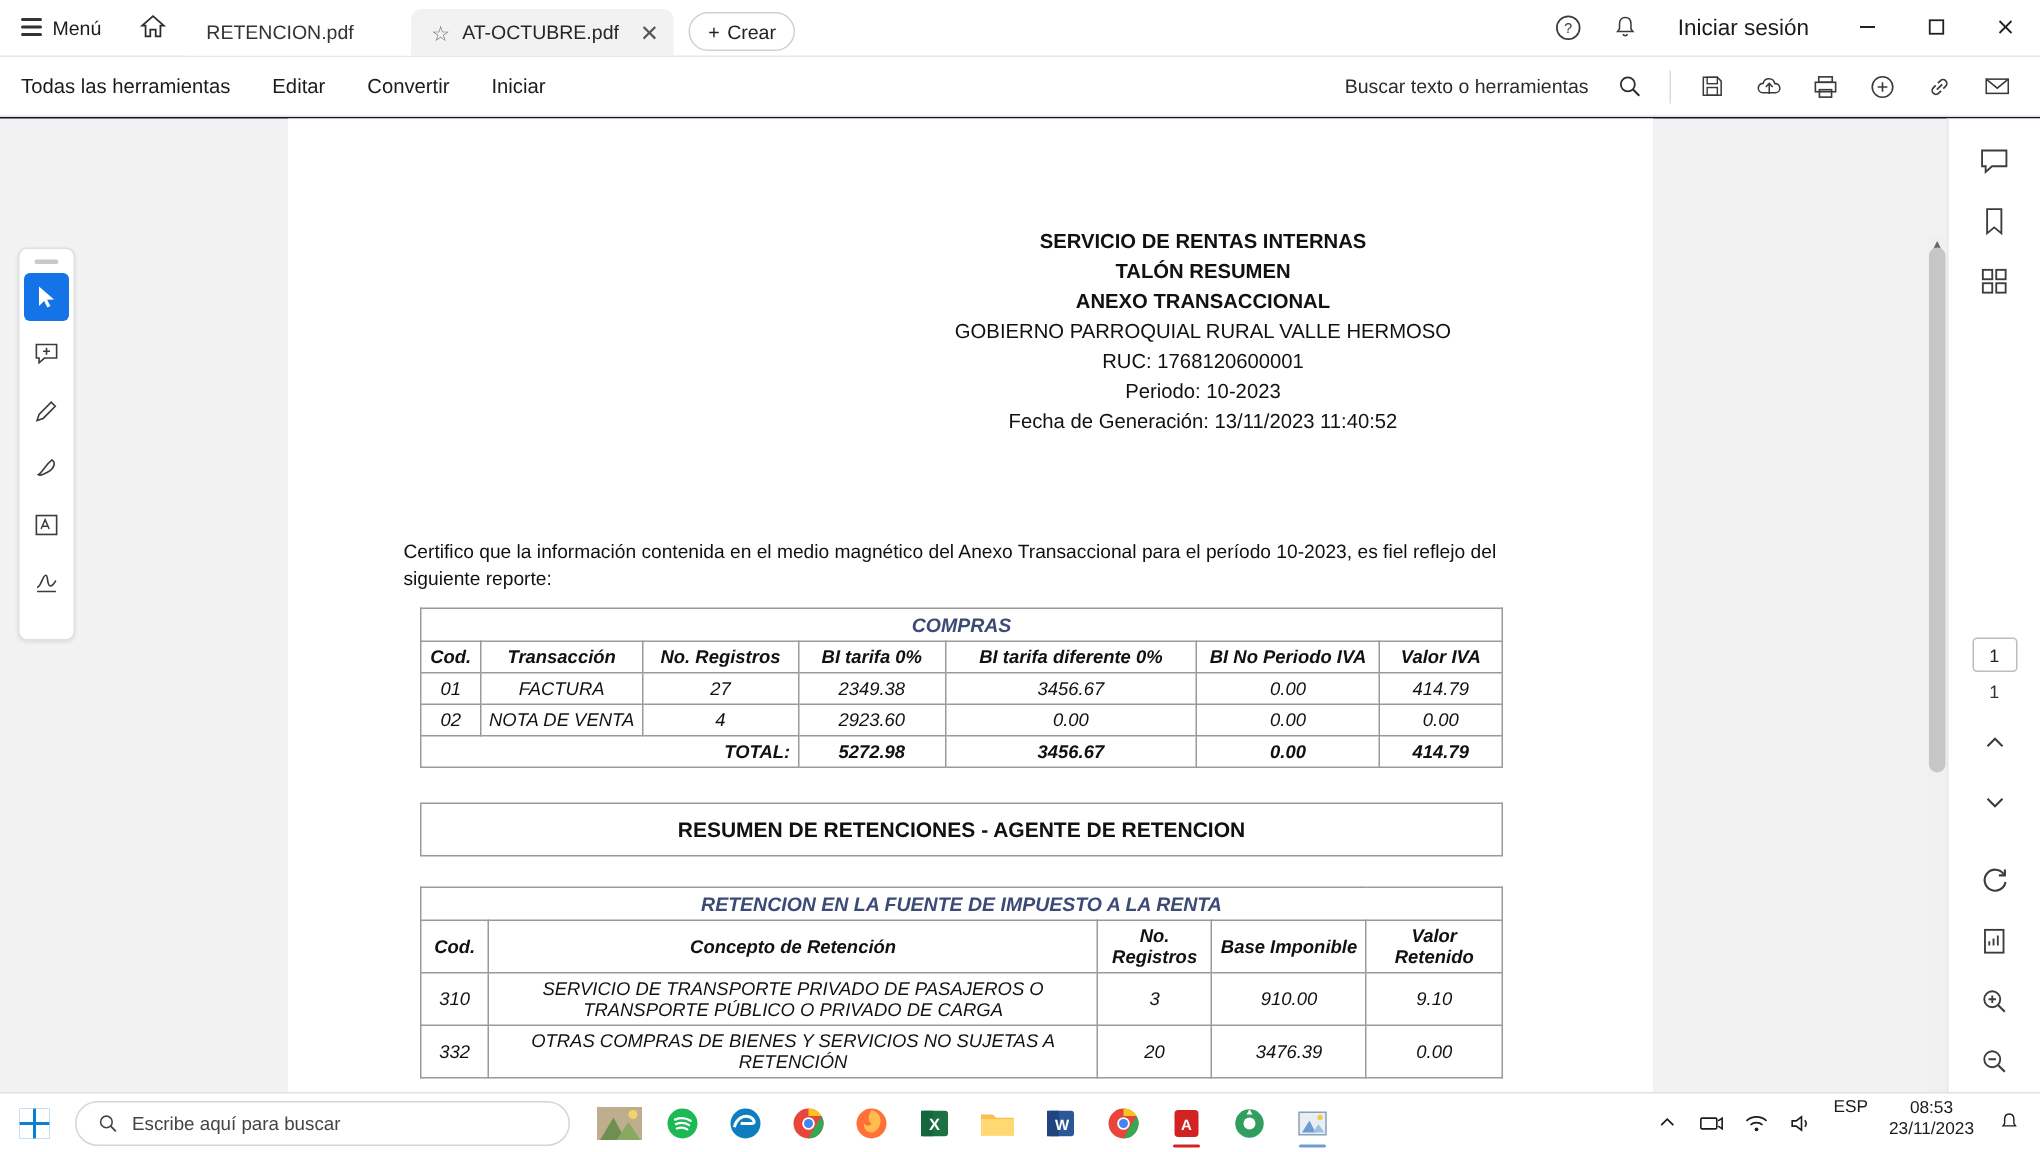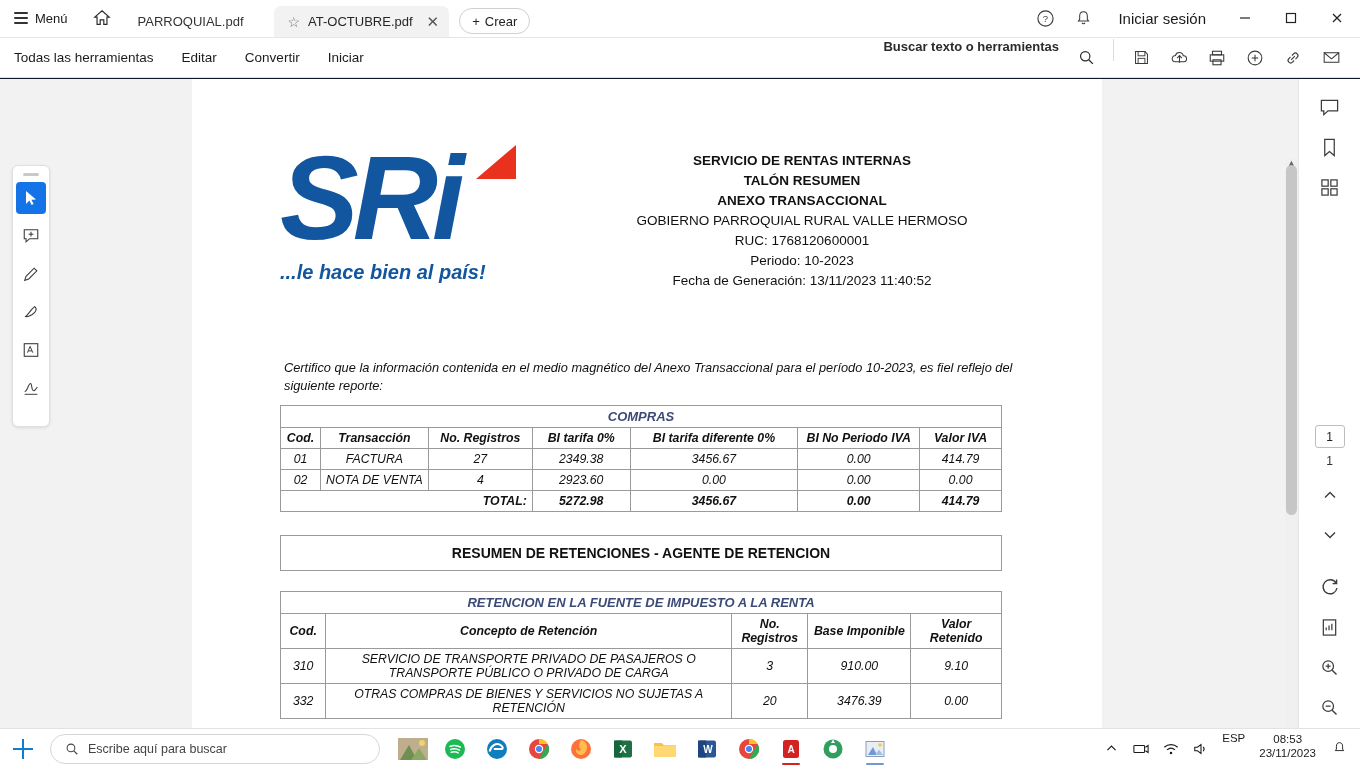--- a/index.html
+++ b/index.html
@@ -53,21 +53,21 @@
   }
   .win-btn { width: 46px; height: 38px; display: flex; align-items: center; justify-content: center; color: #222; font-size: 13px; }
 
   
   .toolbar {
     position: absolute; top: 38px; left: 0; width: 1360px; height: 40px;
     background: #fff; border-bottom: 1px solid #e0e0e0;
     display: flex; align-items: center;
   }
   .tool-item { font-size: 13.5px; color: #1b1b1b; padding: 0 14px; height: 40px; display: flex; align-items: center; }
-  .tool-right { margin-left: auto; display: flex; align-items: flex-start; padding-right: 10px; font-weight: bold; }
+  .tool-right { margin-left: auto; display: flex; align-items: center; padding-right: 10px; }
   .search-label { font-size: 13px; color: #2b2b2b; margin-right: 8px; }
   .divider-v { width: 1px; height: 22px; background: #dcdcdc; margin: 0 8px; }
 
   
   .leftrail {
     position: absolute; top: 86px; left: 12px; width: 38px; height: 262px;
     background: #fff; border: 1px solid #e0e0e0; border-radius: 6px;
     box-shadow: 0 1px 3px rgba(0,0,0,.10);
     display: flex; flex-direction: column; align-items: center; padding-top: 4px;
   }
@@ -97,22 +97,22 @@
   .sri-slogan { font-size: 20px; font-style: italic; font-weight: bold; color: #1256a0; margin-top: 4px; }
   .sri-flag { position: absolute; left: 196px; top: 6px; width: 40px; height: 34px; }
 
   .headblock {
     position: absolute; left: 360px; top: 72px; width: 500px; text-align: center;
     font-size: 13.5px; color: #111; line-height: 20px;
   }
   .headblock .b { font-weight: bold; }
 
   .certif {
-    position: absolute; left: 92px; top: 280px; width: 730px;
-    font-size: 12.8px; color: #111; line-height: 18px; font-style: italic;
+    position: absolute; left: 77px; top: 280px; width: 730px;
+    font-size: 12.8px; color: #111; line-height: 18px;
   }
 
   table.doc { border-collapse: collapse; font-size: 12.3px; color: #111; }
   table.doc td, table.doc th { border: 1px solid #9a9a9a; padding: 3px 5px; font-style: italic; }
   .tbl-title { text-align: center; font-weight: bold; color: #3c4b76; font-size: 13px; padding: 4px; }
   .c { text-align: center; }
   .r { text-align: right; }
   .b { font-weight: bold; }
 
   .tbl-compras { position: absolute; left: 88px; top: 326px; width: 722px; }
@@ -177,21 +177,21 @@
           <i></i>
         </span>
       <span>Menú</span>
     </div>
     <div class="home-btn">
       <svg width="18" height="18" viewBox="0 0 20 20">
         <path d="M10 2 L18 9 H15.5 V17 H12 V12 H8 V17 H4.5 V9 H2 Z" fill="none" stroke="#2b2b2b" stroke-width="1.3"></path>
       </svg>
     </div>
     <div class="tab inactive">
-      <span class="tab-label">PARROQUIAL.pdf</span>
+      <span class="tab-label">RETENCION.pdf</span>
     </div>
     <div class="tab active">
       <span class="star">☆</span>
       <span class="tab-label">AT-OCTUBRE.pdf</span>
       <span class="close">✕</span>
     </div>
     <div class="crear-btn">
       <span>+</span>
       <span>Crear</span>
     </div>
@@ -283,29 +283,20 @@
           <path d="M2.5 4.5 L11 11.5 L19.5 4.5" fill="none" stroke="#3a3a3a" stroke-width="1.2"></path>
         </svg>
       </div>
     </div>
   </div>
 
   <div class="docarea">
 
     <div class="page">
 
-      <div class="sri-logo">
-        <div style="position:relative;">
-          <div class="sri-text">SRi</div>
-          <svg class="sri-flag" viewBox="0 0 40 34">
-            <polygon points="0,34 40,0 40,34" fill="#e8321e"></polygon>
-          </svg>
-        </div>
-        <div class="sri-slogan">...le hace bien al país!</div>
-      </div>
 
       <div class="headblock">
         <div class="b">SERVICIO DE RENTAS INTERNAS</div>
         <div class="b">TALÓN RESUMEN</div>
         <div class="b">ANEXO TRANSACCIONAL</div>
         <div>GOBIERNO PARROQUIAL RURAL VALLE HERMOSO</div>
         <div>RUC: 1768120600001</div>
         <div>Periodo: 10-2023</div>
         <div>Fecha de Generación: 13/11/2023 11:40:52</div>
       </div>

